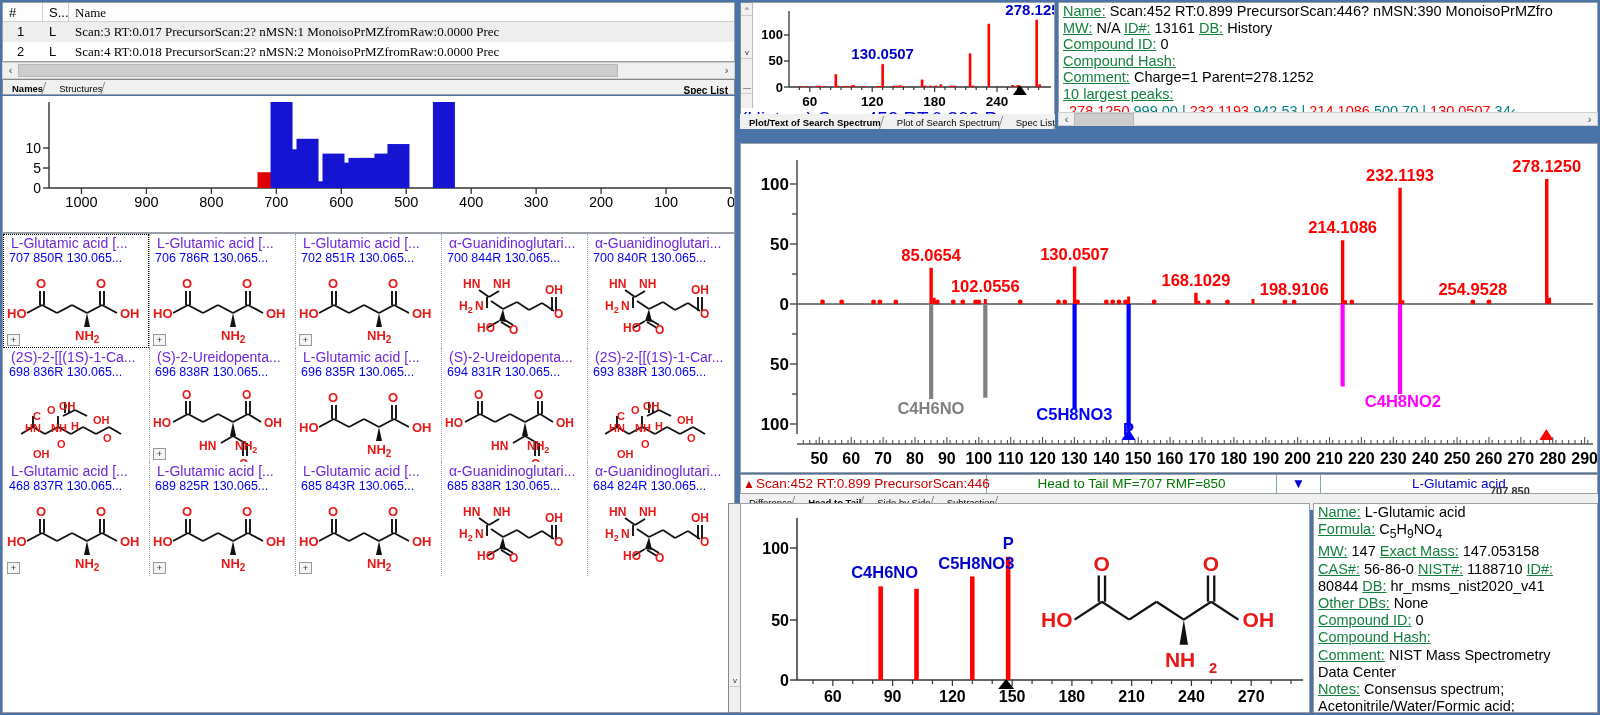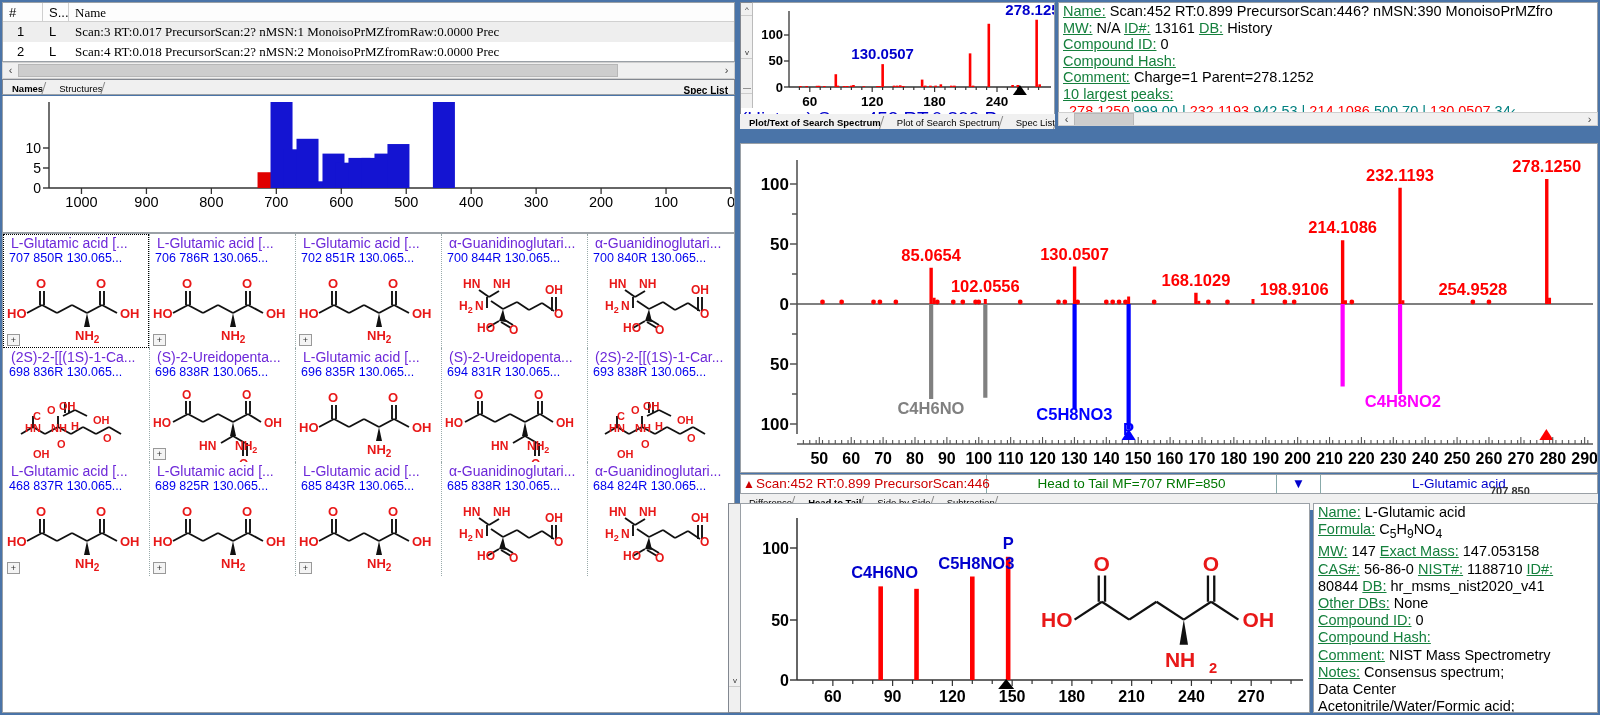--- a/index.html
+++ b/index.html
@@ -1219,20 +1219,20 @@
     </div>
     <div class="infoline2">
       <span class="lbl">Compound  ID:</span><span> 0</span>
     </div>
     <div class="infoline2">
       <span class="lbl">Compound  Hash:</span>
     </div>
     <div class="infoline2">
       <span class="lbl">Comment:</span><span> NIST Mass Spectrometry</span>
     </div>
+    <div class="infoline2">Data Center</div>
     <div class="infoline2">
       <span class="lbl">Notes:</span><span> Consensus spectrum;</span>
     </div>
-    <div class="infoline2">Data Center</div>
     <div class="infoline2">Acetonitrile/Water/Formic acid;</div>
   </div>
 
 </div>
 
 </body></html>

